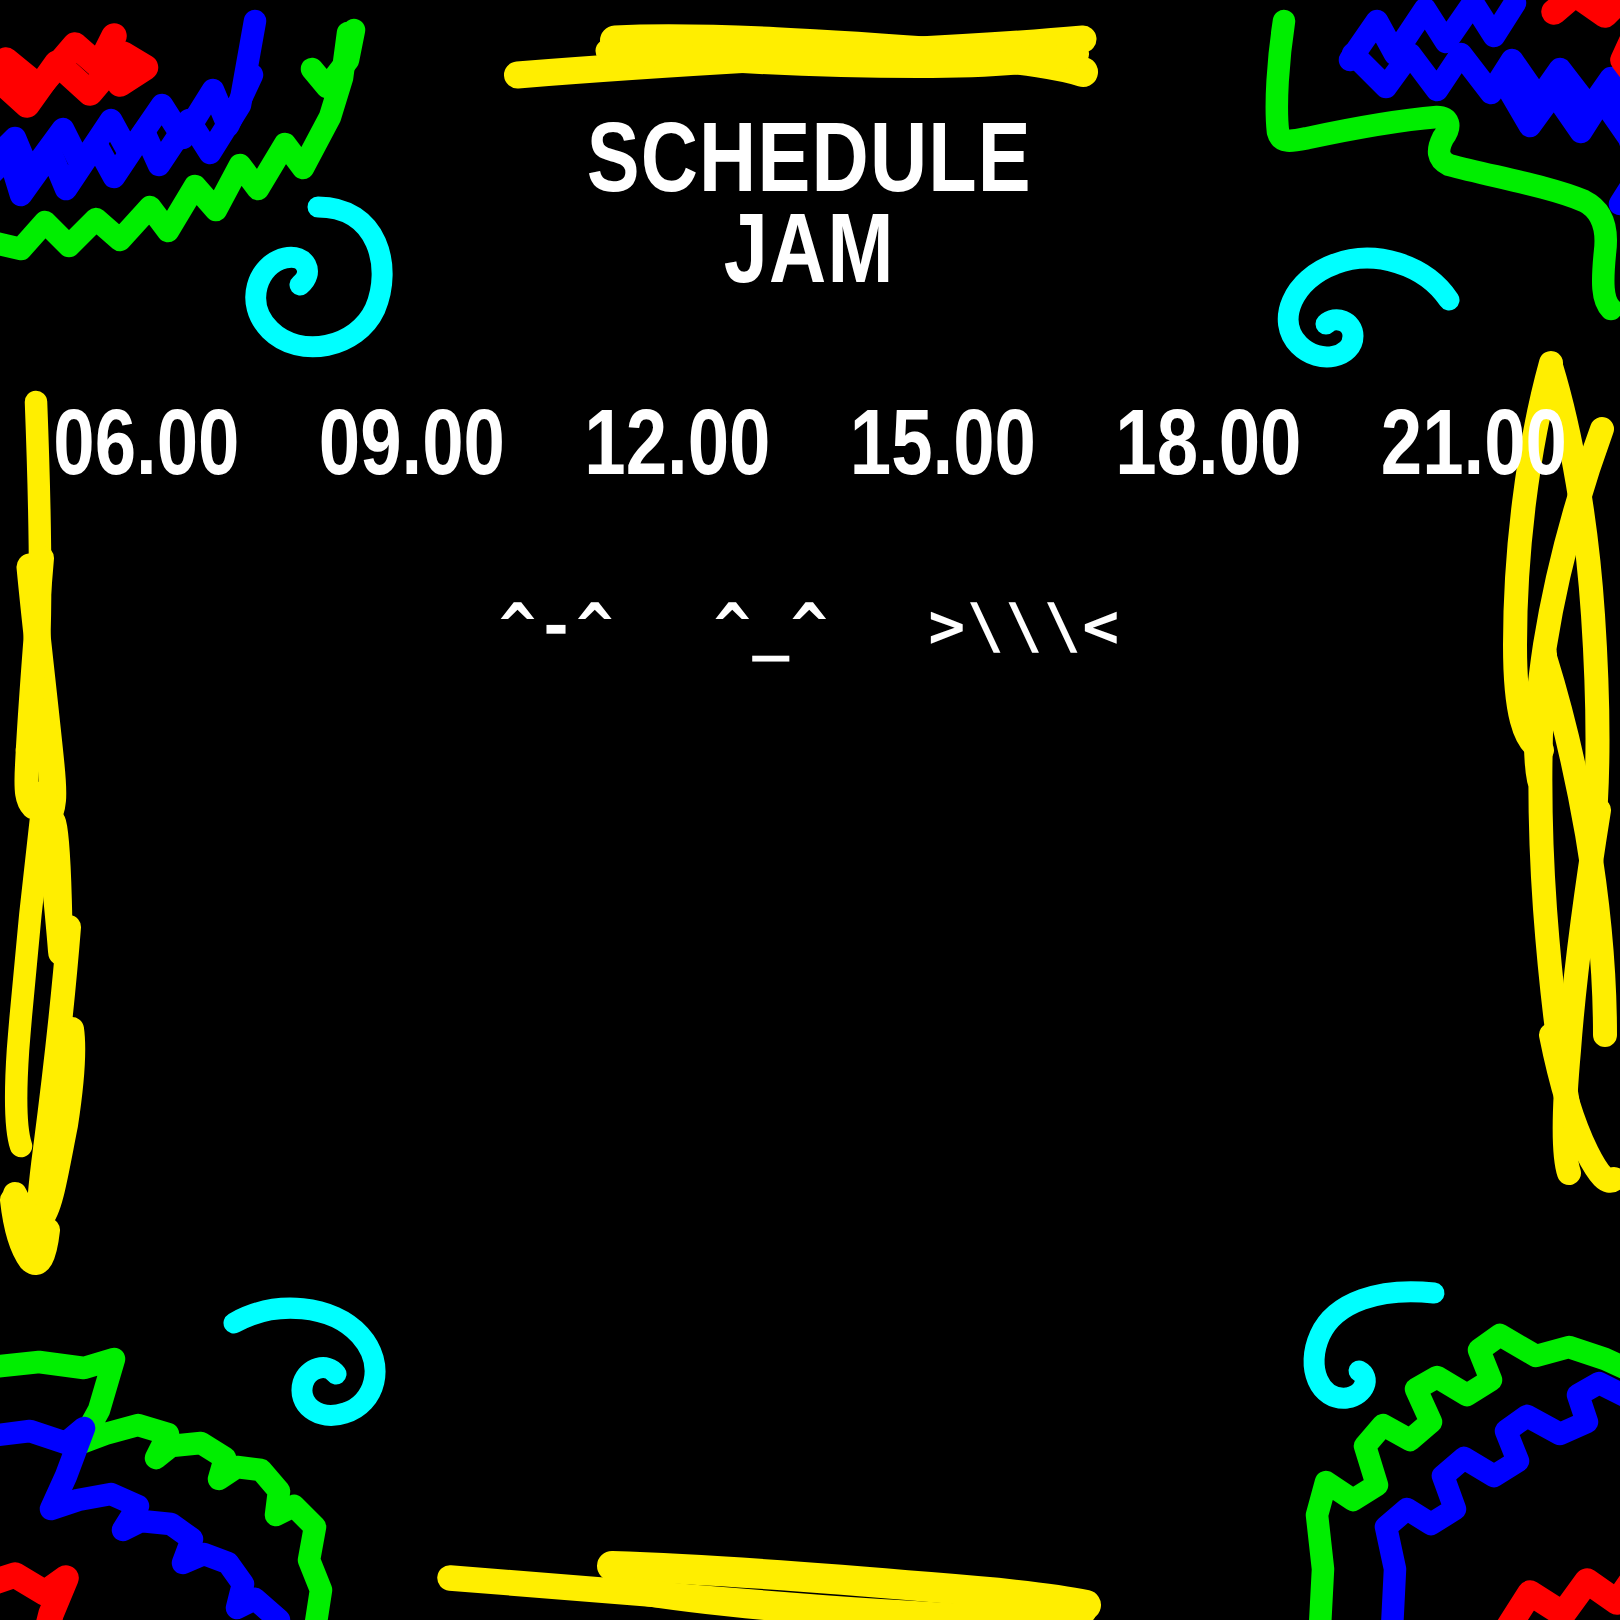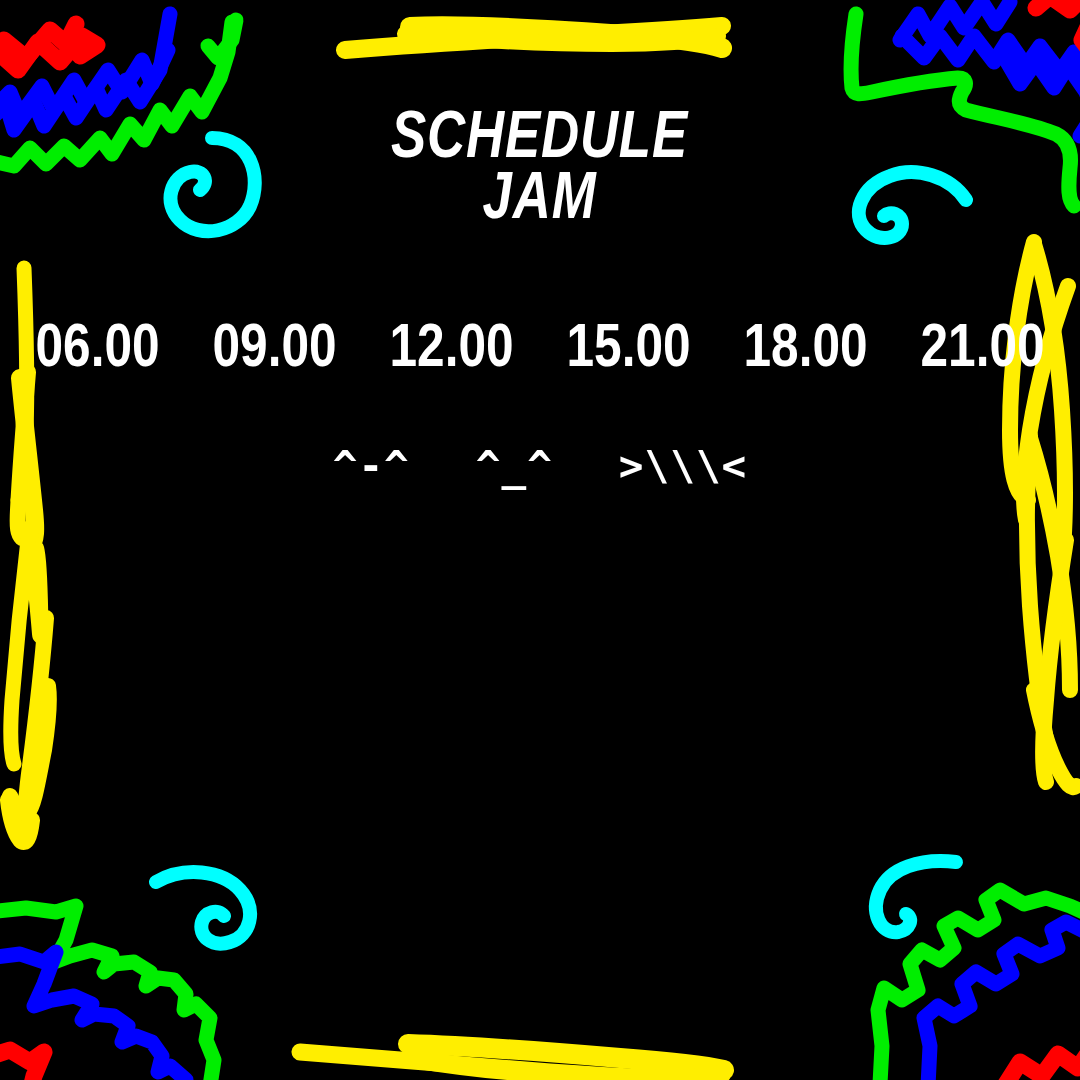--- a/index.html
+++ b/index.html
@@ -26,37 +26,36 @@
     position: absolute;
     inset: 0;
     width: 1080px;
     height: 1080px;
     display: flex;
     flex-direction: column;
     align-items: center;
   }
 
   .title-block {
-    margin-top: 104px;
+    margin-top: 74px;
     text-align: center;
     line-height: 0.92;
-    font-style: italic;
   }
   .title-line {
     color: #ffffff;
     font-size: 66px;
     font-weight: 700;
     letter-spacing: 1px;
     transform: scaleX(0.80);
     transform-origin: center center;
     white-space: nowrap;
   }
 
   .times-row {
-    margin-top: 84px;
+    margin-top: 65px;
     display: flex;
     align-items: baseline;
     justify-content: space-between;
     gap: 22px;
     white-space: nowrap;
   }
   .time-slot {
     color: #ffffff;
     font-size: 62px;
     font-weight: 700;

